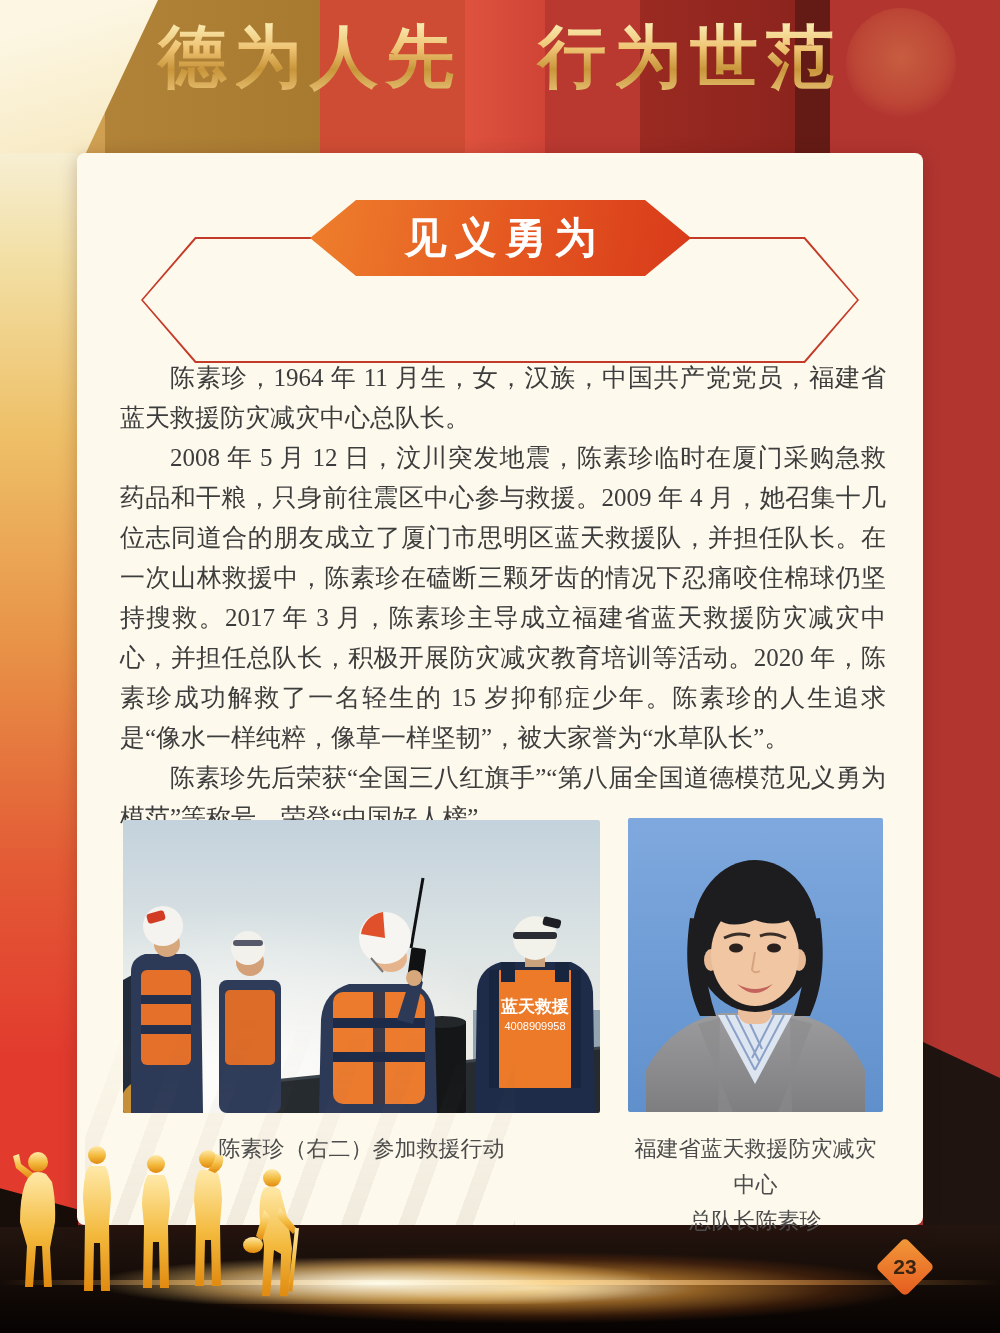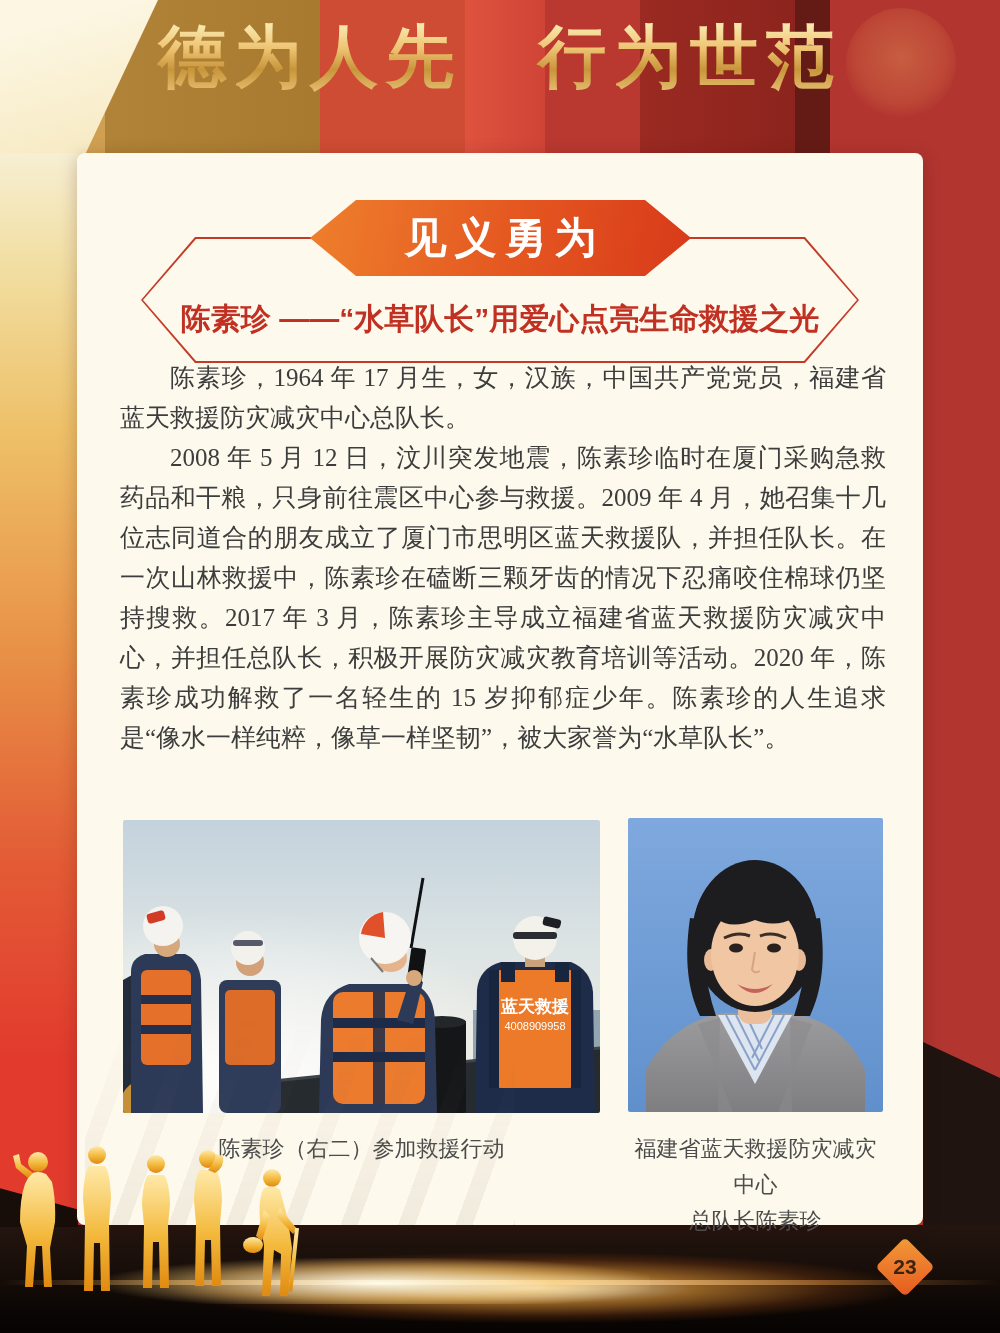--- a/index.html
+++ b/index.html
@@ -105,25 +105,25 @@
   <div class="main-title">德为人先　行为世范</div>
 
   <div class="card">
 
     <div class="hexo">
       <div class="hexo-in"></div>
     </div>
     <div class="banner">
       <span>见义勇为</span>
     </div>
-    <div class="story-title">陈素珍 ——“水草队长”用爱心点亮生命救援之光</div>
 
     <div class="article">
-      <p>陈素珍，1964 年 17 月生，女，汉族，中国共产党党员，福建省蓝天救援防灾减灾中心总队长。</p>
+      <p>陈素珍，1964 年 11 月生，女，汉族，中国共产党党员，福建省蓝天救援防灾减灾中心总队长。</p>
       <p>2008 年 5 月 12 日，汶川突发地震，陈素珍临时在厦门采购急救药品和干粮，只身前往震区中心参与救援。2009 年 4 月，她召集十几位志同道合的朋友成立了厦门市思明区蓝天救援队，并担任队长。在一次山林救援中，陈素珍在磕断三颗牙齿的情况下忍痛咬住棉球仍坚持搜救。2017 年 3 月，陈素珍主导成立福建省蓝天救援防灾减灾中心，并担任总队长，积极开展防灾减灾教育培训等活动。2020 年，陈素珍成功解救了一名轻生的 15 岁抑郁症少年。陈素珍的人生追求是“像水一样纯粹，像草一样坚韧”，被大家誉为“水草队长”。</p>
+      <p>陈素珍先后荣获“全国三八红旗手”“第八届全国道德模范见义勇为模范”等称号，荣登“中国好人榜”。</p>
     </div>
 
     <div class="photo photo-left">
       <svg width="477" height="293" viewBox="0 0 477 293">
         <defs>
           <linearGradient id="sky" x1="0" y1="0" x2="0" y2="1">
             <stop offset="0" stop-color="#c3d2dc"></stop>
               <stop offset="0.45" stop-color="#dde4e4"></stop>
               <stop offset="1" stop-color="#f3efe3"></stop>
           </linearGradient>

